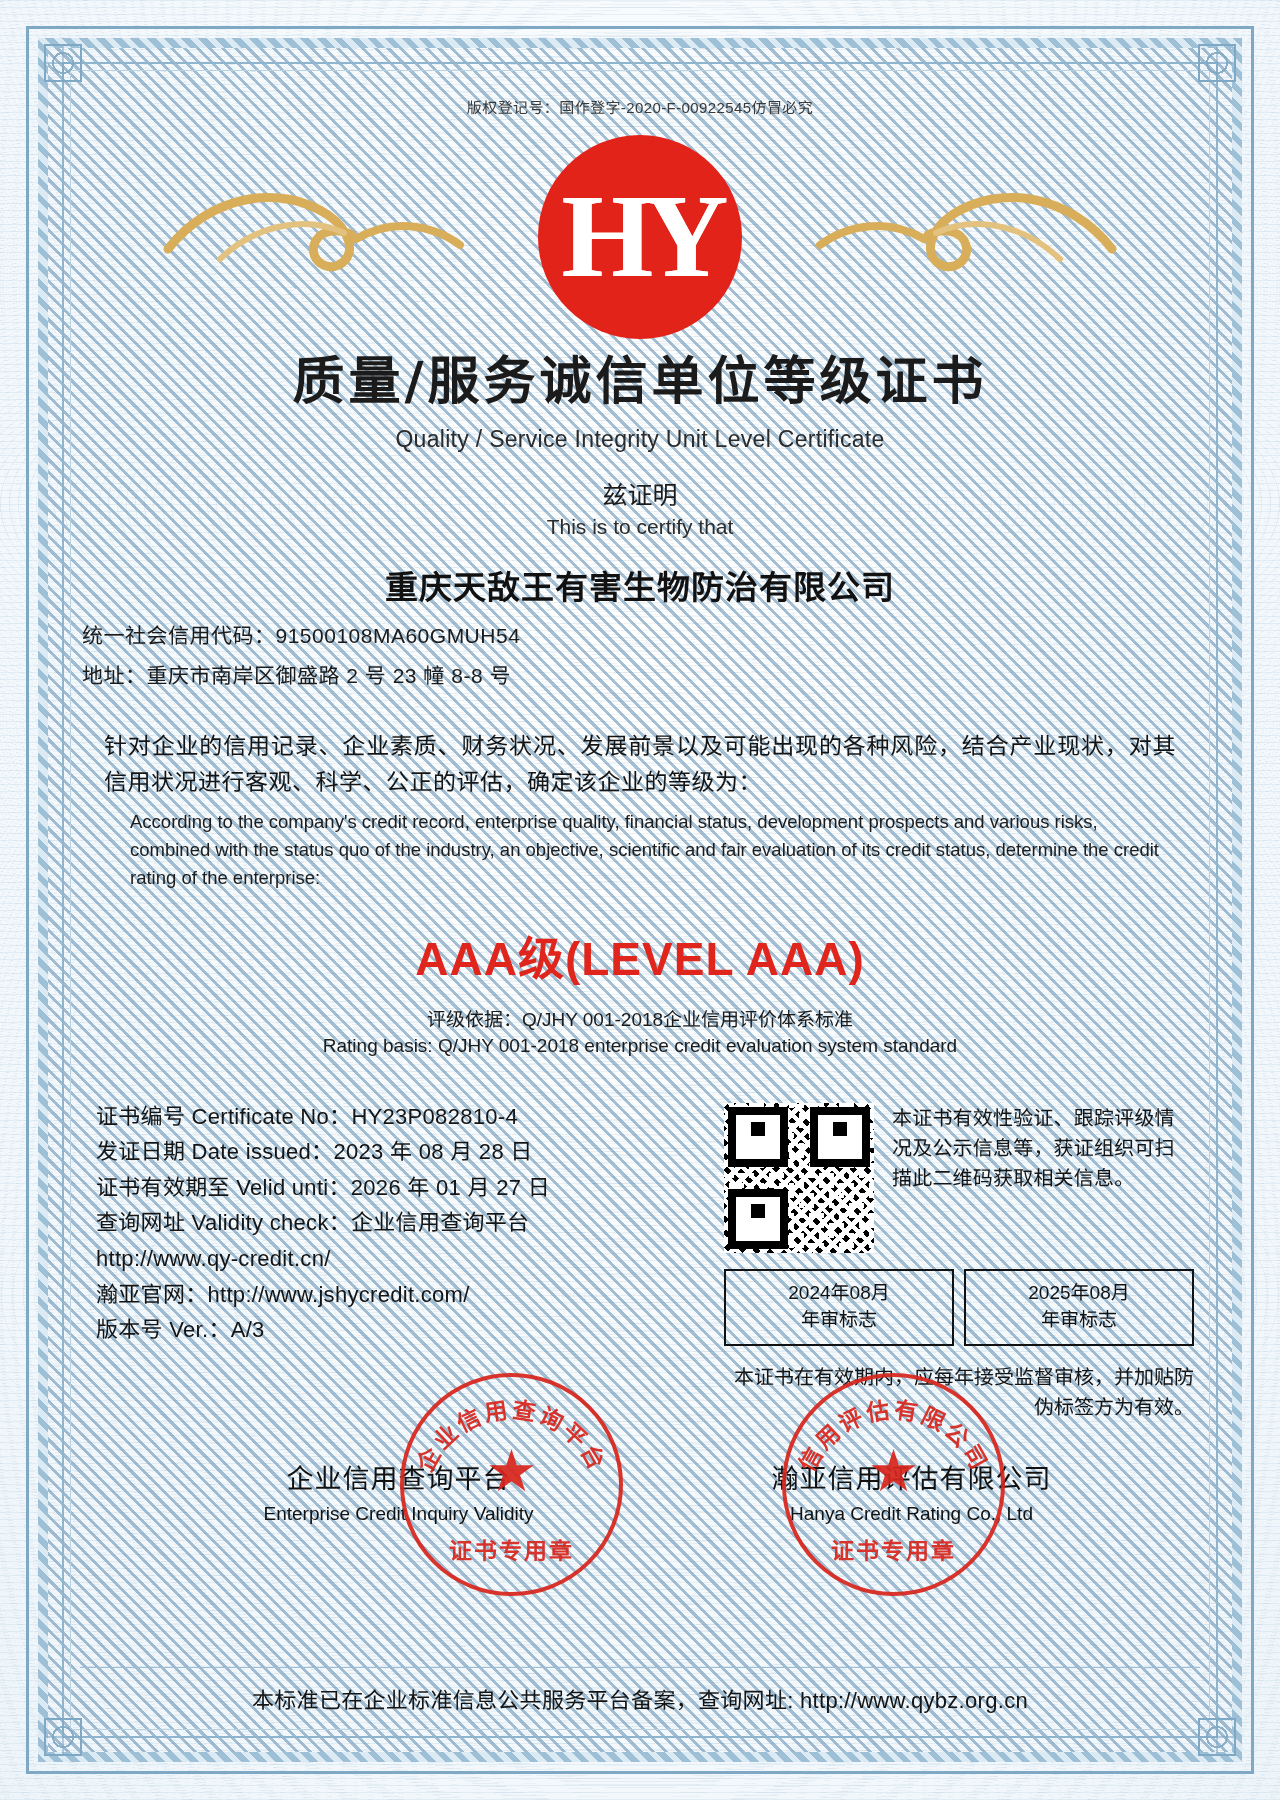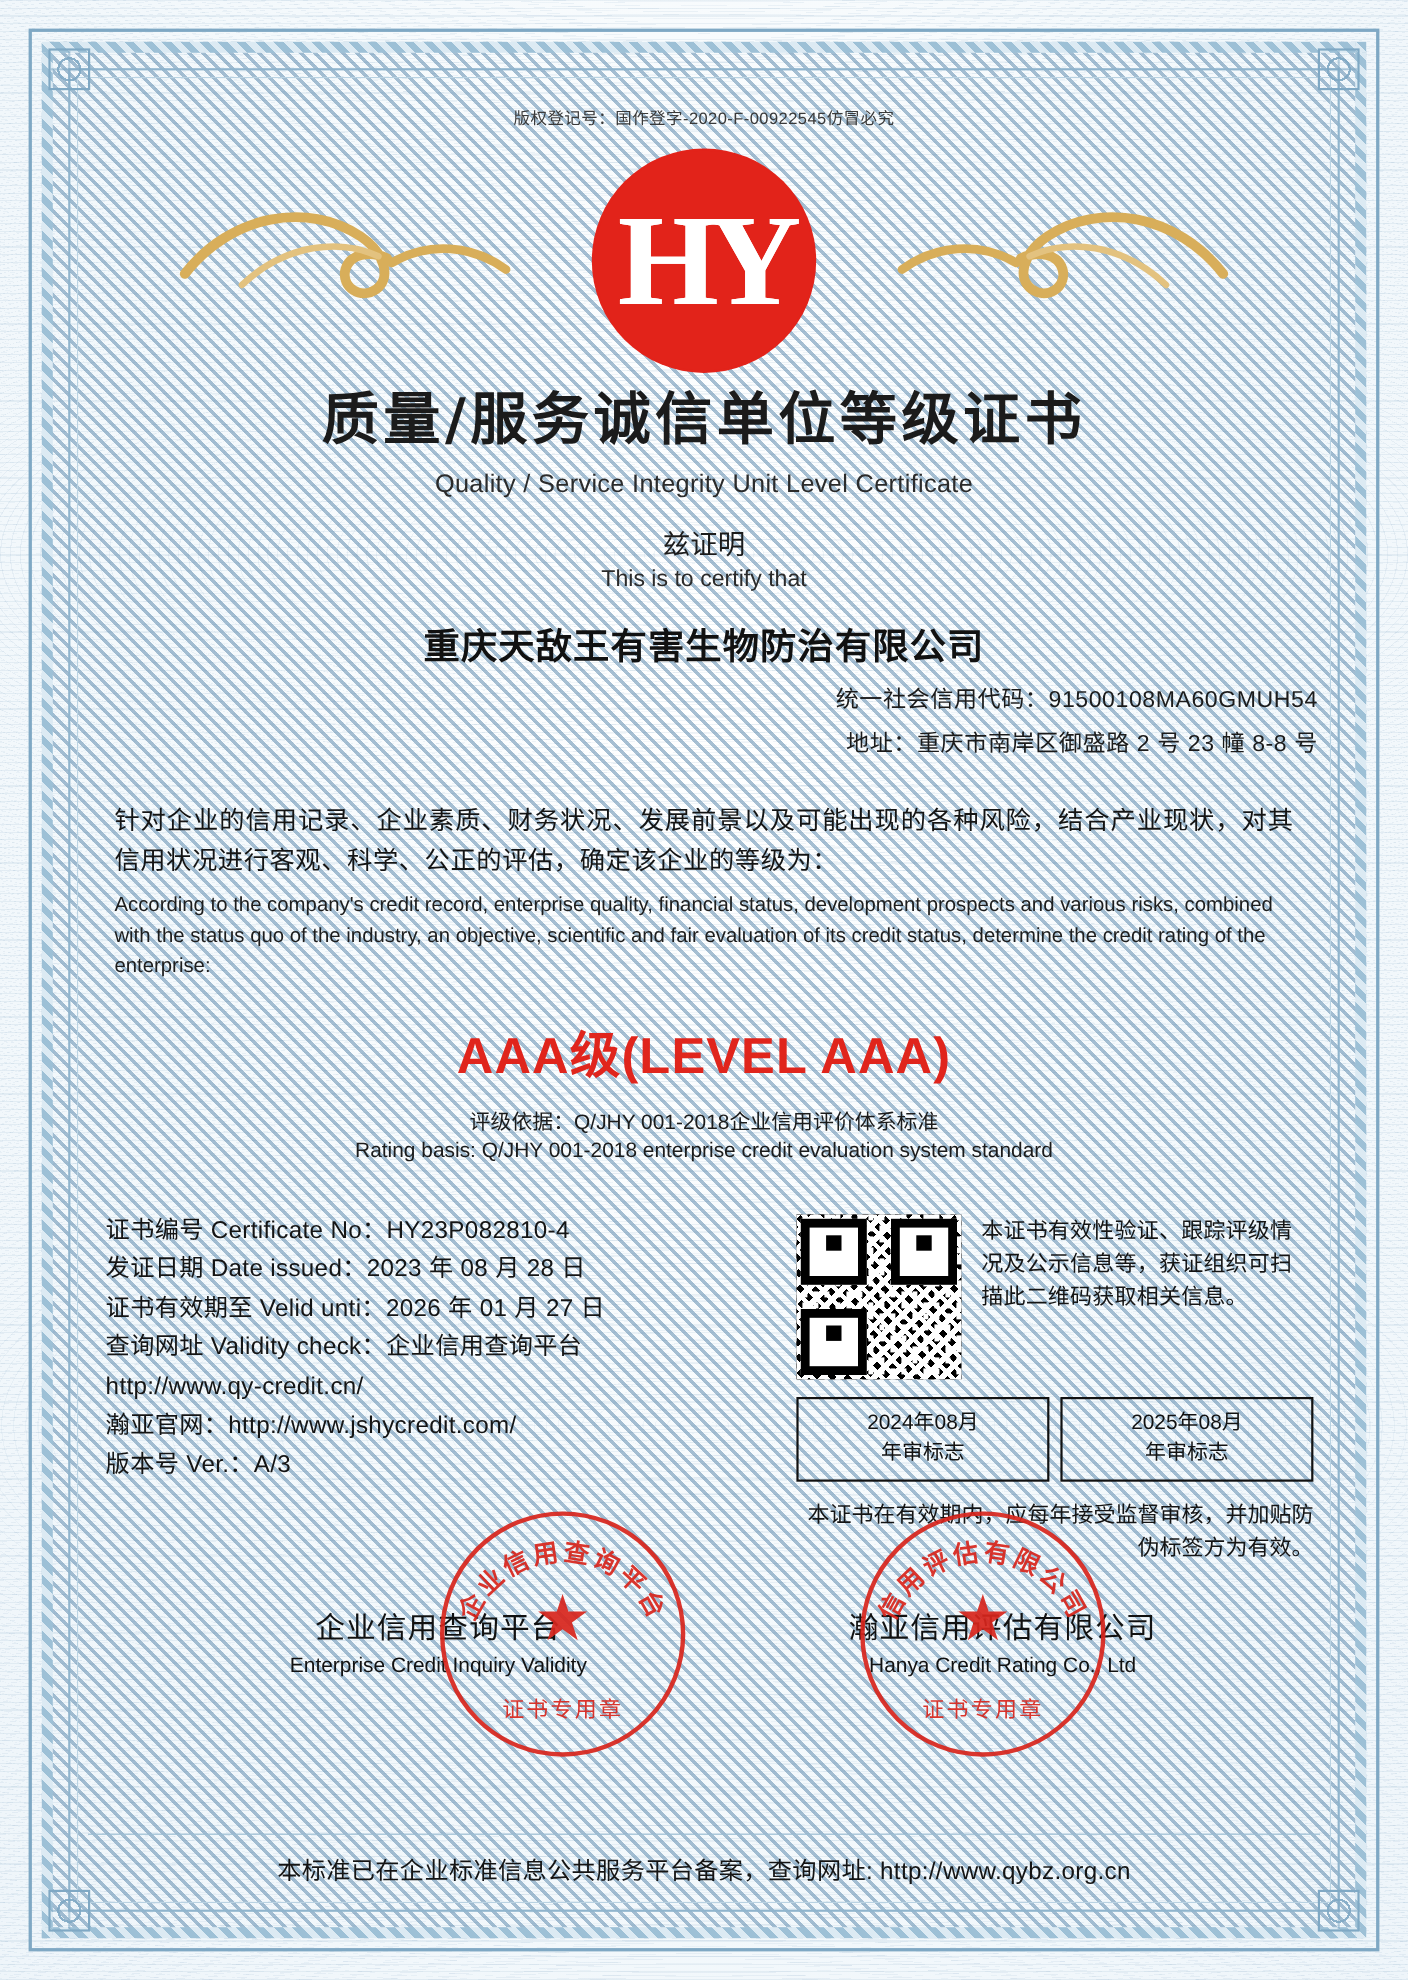--- a/index.html
+++ b/index.html
@@ -87,25 +87,25 @@
     font-size:52px;font-weight:bold;color:#1b1b1b;letter-spacing:4px;
   }
   .title-en{
     text-align:center;font-size:23px;color:#2b2b2b;margin-top:12px;letter-spacing:.3px;
   }
   .certify-cn{text-align:center;font-size:25px;color:#1b1b1b;margin-top:22px;}
   .certify-en{text-align:center;font-size:21px;color:#2b2b2b;margin-top:4px;}
   .company{
     text-align:center;font-size:33px;font-weight:bold;color:#111;margin-top:22px;letter-spacing:1px;
   }
-  .code,.addr{text-align:right;font-size:21px;color:#1b1b1b;margin-top:10px;letter-spacing:.5px;}
+  .code,.addr{text-align:left;font-size:21px;color:#1b1b1b;margin-top:10px;letter-spacing:.5px;}
 
   .para{margin-top:40px;padding:0 22px;}
   .para-cn{font-size:23px;line-height:1.55;color:#141414;text-align:justify;letter-spacing:.5px;}
-  .para-en{font-size:18.5px;line-height:1.5;color:#1d1d1d;margin-top:8px;text-align:left;}
+  .para-en{font-size:18.5px;line-height:1.5;color:#1d1d1d;margin-top:8px;text-align:left;margin-left:26px;}
 
   .level{
     text-align:center;color:#e0251c;font-weight:bold;
     font-size:46px;margin-top:30px;letter-spacing:1px;
   }
   .basis-cn{text-align:center;font-size:19px;color:#1b1b1b;margin-top:16px;}
   .basis-en{text-align:center;font-size:19px;color:#1b1b1b;margin-top:4px;}
 
   .lower{position:relative;margin-top:42px;height:270px;}
   .fields{position:absolute;left:14px;top:0;width:600px;}
@@ -154,21 +154,21 @@
   }
   .rseal .arc text{
     font-family:"Liberation Sans",sans-serif;font-size:23px;font-weight:bold;fill:#d8251c;letter-spacing:3px;
   }
   .rseal .star{
     position:absolute;left:50%;top:44%;transform:translate(-50%,-50%);
     font-size:58px;color:#d8251c;line-height:1;
   }
   .rseal .bot{
     position:absolute;left:0;right:0;bottom:26px;text-align:center;
-    font-size:20px;font-weight:normal;letter-spacing:2px;
+    font-size:23px;font-weight:bold;letter-spacing:2px;
   }
   .org-names{position:absolute;left:0;right:0;top:74px;display:flex;}
   .org{flex:1;text-align:center;}
   .org .cn{font-size:27px;color:#111;letter-spacing:1px;}
   .org .en{font-size:19px;color:#111;margin-top:7px;}
   .org.left-org{padding-left:60px}
   .org.right-org{padding-right:30px}
 
   .footer-bar{
     position:absolute;left:58px;right:58px;bottom:86px;

